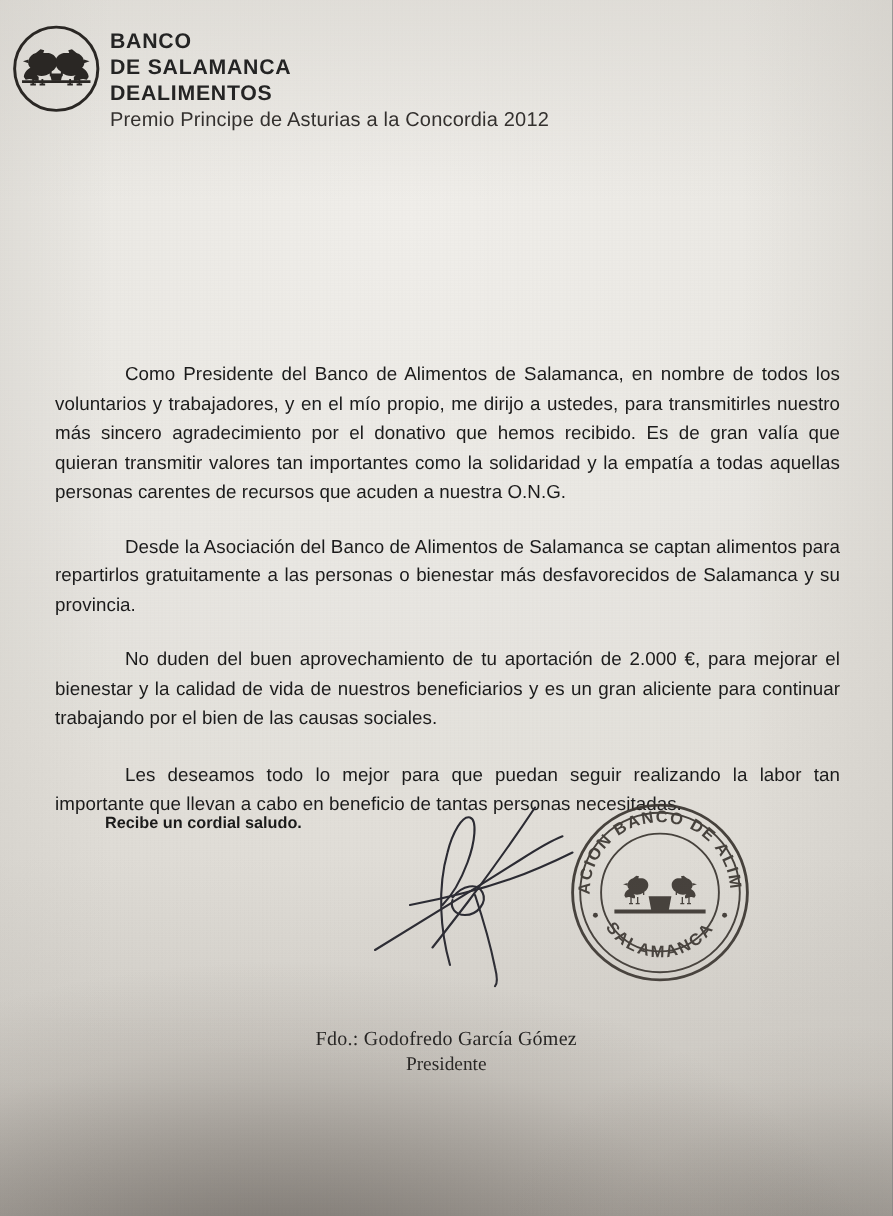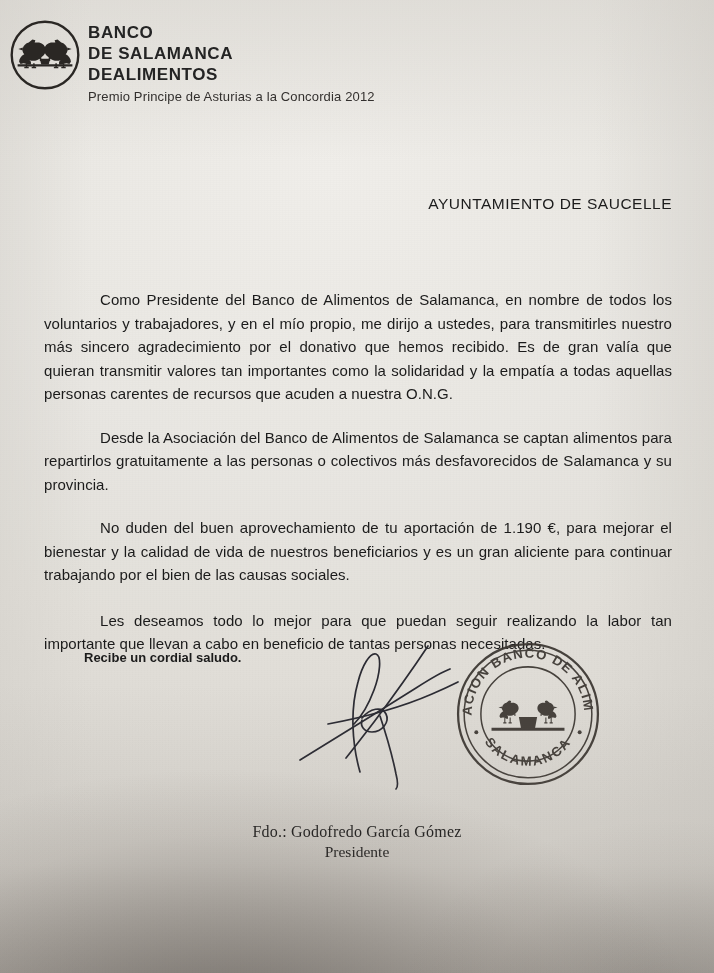--- a/index.html
+++ b/index.html
@@ -91,21 +91,21 @@
     font-size: 17px;
     font-weight: bold;
     letter-spacing: .6px;
     line-height: 21px;
     color: #242424;
   }
   .lh-awards {
     margin-top: 5px;
   }
   .lh-award {
-    font-size: 13px;
+    font-size: 16px;
     line-height: 14.5px;
     letter-spacing: .15px;
     color: #33302e;
     font-weight: 400;
   }
 
   
   .recipient {
     position: absolute;
     right: 42px;
@@ -225,26 +225,25 @@
       <div class="letterhead-text">
         <div class="lh-line">BANCO</div>
         <div class="lh-line">DE SALAMANCA</div>
         <div class="lh-line">DEALIMENTOS</div>
         <div class="lh-awards">
           <div class="lh-award">Premio Principe de Asturias a la Concordia 2012</div>
         </div>
       </div>
     </div>
 
-    <div class="recipient">AYUNTAMIENTO DE SAUCELLE</div>
 
     <div class="body-block">
       <p class="para p1">Como Presidente del Banco de Alimentos de Salamanca, en nombre de todos los voluntarios y trabajadores, y en el mío propio, me dirijo a ustedes, para transmitirles nuestro más sincero agradecimiento por el donativo que hemos recibido. Es de gran valía que quieran  transmitir valores tan importantes como la solidaridad y la empatía a todas aquellas personas carentes de recursos que acuden a nuestra O.N.G.</p>
-      <p class="para p2">Desde la Asociación del Banco de Alimentos de Salamanca se captan alimentos para repartirlos gratuitamente a las personas o colectivos más desfavorecidos de Salamanca y su provincia.</p>
-      <p class="para p3">No duden del buen aprovechamiento de tu aportación   de 1.190 €, para mejorar  el bienestar y la calidad de vida de nuestros beneficiarios y es un gran aliciente para continuar trabajando por el bien de las causas sociales.</p>
+      <p class="para p2">Desde la Asociación del Banco de Alimentos de Salamanca se captan alimentos para repartirlos gratuitamente a las personas o bienestar más desfavorecidos de Salamanca y su provincia.</p>
+      <p class="para p3">No duden del buen aprovechamiento de tu aportación   de 2.000 €, para mejorar  el bienestar y la calidad de vida de nuestros beneficiarios y es un gran aliciente para continuar trabajando por el bien de las causas sociales.</p>
       <p class="para p4">Les deseamos todo lo mejor para que puedan seguir realizando la labor tan importante que llevan a cabo en beneficio de tantas personas necesitadas.</p>
     </div>
 
     <div class="closing">Recibe un cordial saludo.</div>
 
     <div class="signature">
       <svg viewBox="0 0 190 150" width="190" height="150" aria-hidden="true">
         <g fill="none" stroke="#2b2b33" stroke-width="1.7" stroke-linecap="round" stroke-linejoin="round">
 
           <path d="M4 120 C40 98 82 72 120 48 C134 39 146 32 154 29"></path>

